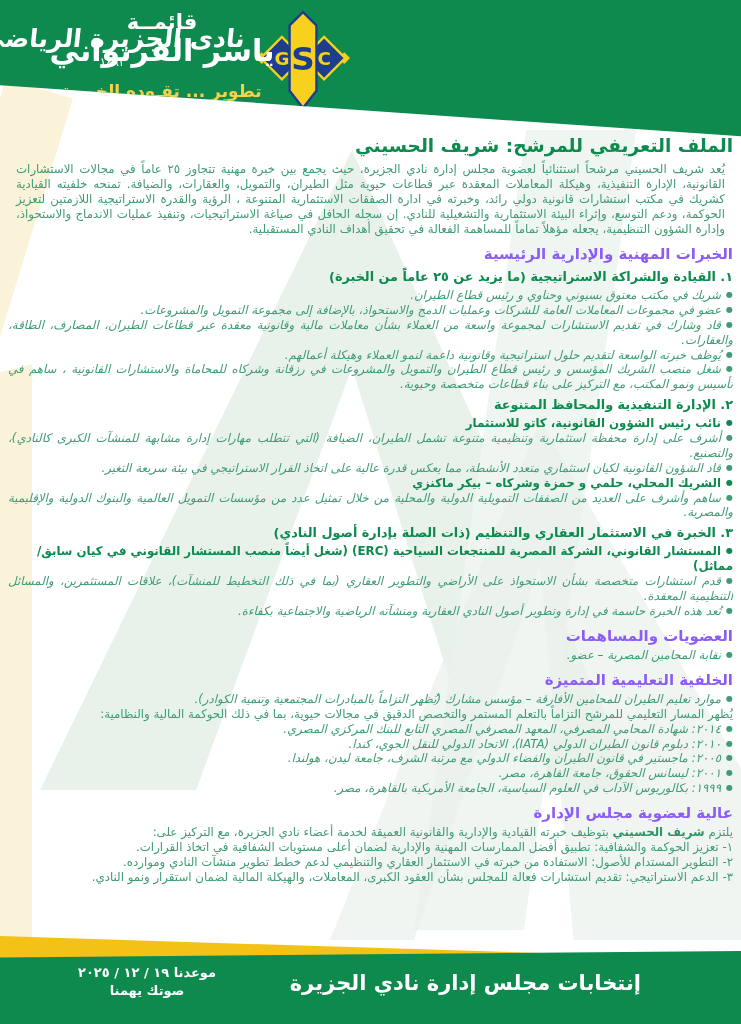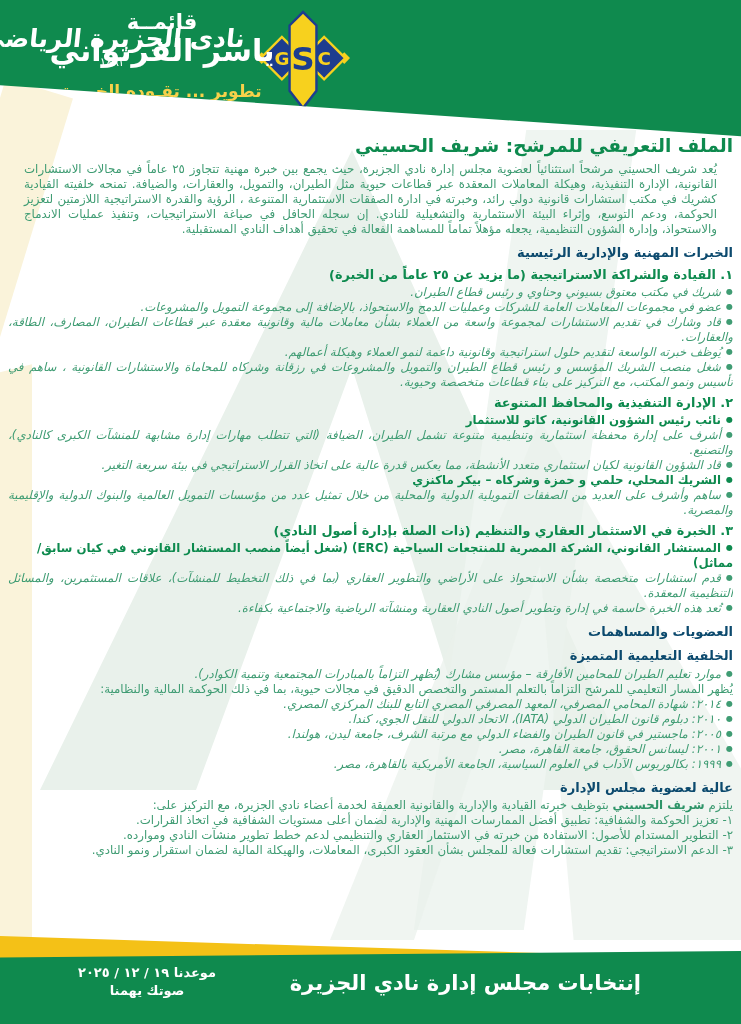--- a/index.html
+++ b/index.html
@@ -33,23 +33,23 @@
   .callig-name{font-size:25px;font-weight:bold;transform:skewX(-6deg);white-space:nowrap;}
   .founded{font-size:12px;letter-spacing:3px;margin-top:2px;}
 
   
   .content{
     position:absolute;z-index:2;top:132px;right:8px;left:8px;height:802px;
     color:#3f9c73;font-size:11.8px;line-height:1.27;
     text-align:justify;text-align-last:right;overflow:hidden;
   }
   .ptitle{font-size:18.5px;font-weight:bold;color:#0d8a4e;margin:2px 0 5px;text-align:right;}
-  .intro{margin:0 16px 2px;}
+  .intro{margin:0 8px 2px;}
   .blk{margin:0;}
-  .blk.h1{font-size:13px;font-weight:bold;color:#0c4a6e;margin:8px 0 2px;text-align:right;}
+  .blk.h1{font-size:15px;font-weight:bold;color:#8b5cf6;margin:8px 0 2px;text-align:right;}
   .blk.h2{font-size:12.8px;font-weight:bold;color:#0d8a4e;margin:5px 0 2px;text-align:right;}
   .blk.bullet{color:#3f9c73;font-style:italic;}
   .blk.bullet-bold{color:#0d8a4e;font-weight:bold;text-align:right;}
   .blk .dot{display:inline-block;font-size:8px;vertical-align:2px;margin-left:5px;}
   .blk.text,.blk.lead{color:#3f9c73;}
   .blk.lead b{color:#2e9468;}
 
   
   .ystripe{
     position:absolute;z-index:3;left:0;top:933px;width:741px;height:26px;
@@ -114,20 +114,21 @@
         <div class="blk bullet-bold"><span class="dot">●</span>نائب رئيس الشؤون القانونية، كاتو للاستثمار</div>
         <div class="blk bullet"><span class="dot">●</span>أشرف على إدارة محفظة استثمارية وتنظيمية متنوعة تشمل الطيران، الضيافة (التي تتطلب مهارات إدارة مشابهة للمنشآت الكبرى كالنادي)، والتصنيع.</div>
         <div class="blk bullet"><span class="dot">●</span>قاد الشؤون القانونية لكيان استثماري متعدد الأنشطة، مما يعكس قدرة عالية على اتخاذ القرار الاستراتيجي في بيئة سريعة التغير.</div>
         <div class="blk bullet-bold"><span class="dot">●</span>الشريك المحلي، حلمي و حمزة وشركاه – بيكر ماكنزي</div>
         <div class="blk bullet"><span class="dot">●</span>ساهم وأشرف على العديد من الصفقات التمويلية الدولية والمحلية من خلال تمثيل عدد من مؤسسات التمويل العالمية والبنوك الدولية والإقليمية والمصرية.</div>
         <div class="blk h2">٣. الخبرة في الاستثمار العقاري والتنظيم (ذات الصلة بإدارة أصول النادي)</div>
         <div class="blk bullet-bold"><span class="dot">●</span>المستشار القانوني، الشركة المصرية للمنتجعات السياحية (ERC) (شغل أيضاً منصب المستشار القانوني في كيان سابق/مماثل)</div>
         <div class="blk bullet"><span class="dot">●</span>قدم استشارات متخصصة بشأن الاستحواذ على الأراضي والتطوير العقاري (بما في ذلك التخطيط للمنشآت)، علاقات المستثمرين، والمسائل التنظيمية المعقدة.</div>
         <div class="blk bullet"><span class="dot">●</span>تُعد هذه الخبرة حاسمة في إدارة وتطوير أصول النادي العقارية ومنشآته الرياضية والاجتماعية بكفاءة.</div>
         <div class="blk h1">العضويات والمساهمات</div>
+        <div class="blk bullet"><span class="dot">●</span>نقابة المحامين المصرية – عضو.</div>
         <div class="blk h1">الخلفية التعليمية المتميزة</div>
         <div class="blk bullet"><span class="dot">●</span>موارد تعليم الطيران للمحامين الأفارقة – مؤسس مشارك (يُظهر التزاماً بالمبادرات المجتمعية وتنمية الكوادر).</div>
         <div class="blk text">يُظهر المسار التعليمي للمرشح التزاماً بالتعلم المستمر والتخصص الدقيق في مجالات حيوية، بما في ذلك الحوكمة المالية والنظامية:</div>
         <div class="blk bullet"><span class="dot">●</span>٢٠١٤: شهادة المحامي المصرفي، المعهد المصرفي المصري التابع للبنك المركزي المصري.</div>
         <div class="blk bullet"><span class="dot">●</span>٢٠١٠: دبلوم قانون الطيران الدولي (IATA)، الاتحاد الدولي للنقل الجوي، كندا.</div>
         <div class="blk bullet"><span class="dot">●</span>٢٠٠٥: ماجستير في قانون الطيران والفضاء الدولي مع مرتبة الشرف، جامعة ليدن، هولندا.</div>
         <div class="blk bullet"><span class="dot">●</span>٢٠٠١: ليسانس الحقوق، جامعة القاهرة، مصر.</div>
         <div class="blk bullet"><span class="dot">●</span>١٩٩٩: بكالوريوس الآداب في العلوم السياسية، الجامعة الأمريكية بالقاهرة، مصر.</div>
         <div class="blk h1">عالية لعضوية مجلس الإدارة</div>
         <div class="blk lead">يلتزم <b>شريف الحسيني</b> بتوظيف خبرته القيادية والإدارية والقانونية العميقة لخدمة أعضاء نادي الجزيرة، مع التركيز على:</div>

